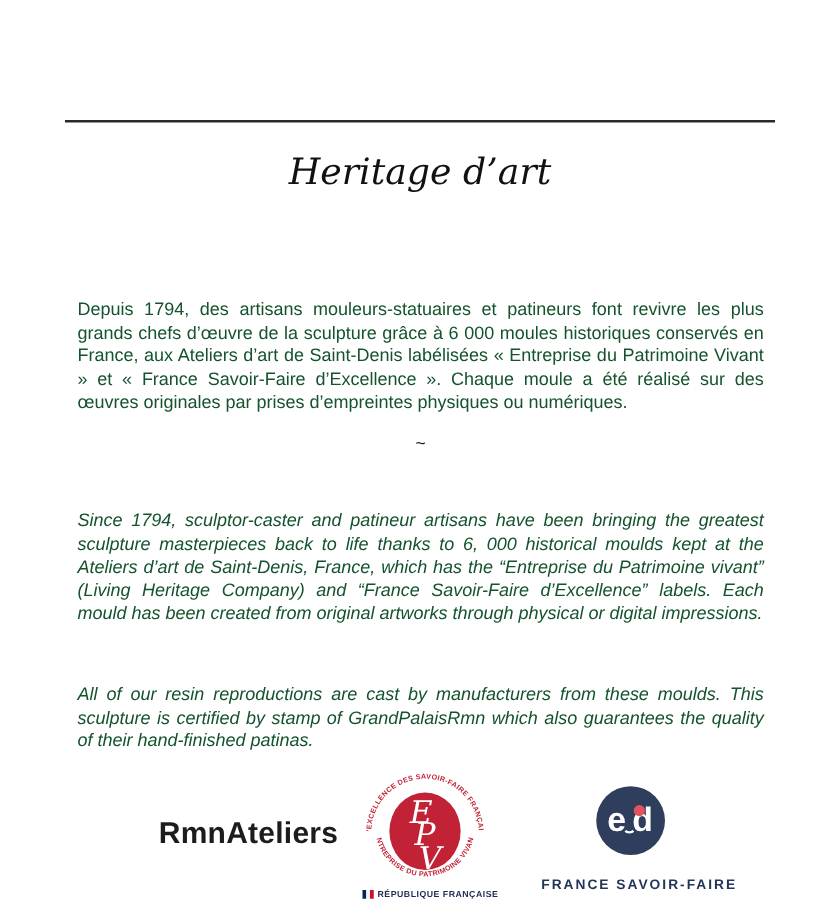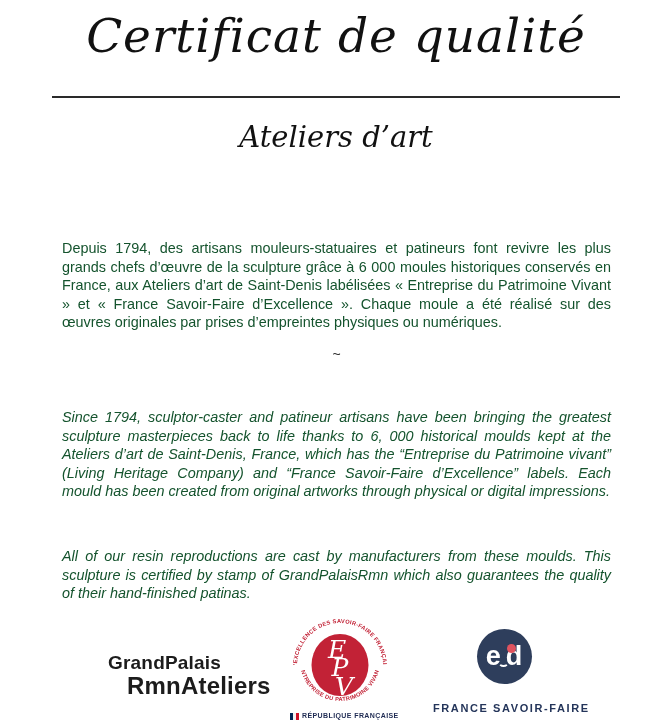--- a/index.html
+++ b/index.html
@@ -167,35 +167,33 @@
     font-size: 20px;
     vertical-align: -2px;
     letter-spacing: 0;
   }
 </style>
 </head>
 <body>
 
 <div class="page">
 
-  <h1 class="title">Certificat de qualité</h1>
 
   <div class="rule"></div>
 
-  <h2 class="subtitle subtitle1">Ateliers d’art</h2>
+  <h2 class="subtitle subtitle1">Heritage d’art</h2>
 
   <div class="body-text">
     <p class="para-fr">Depuis 1794, des artisans mouleurs-statuaires et patineurs font revivre les plus grands chefs d’œuvre de la sculpture grâce à 6 000 moules historiques conservés en France, aux Ateliers d’art de Saint-Denis labélisées « Entreprise du Patrimoine Vivant » et « France Savoir-Faire d’Excellence ». Chaque moule a été réalisé sur des œuvres originales par prises d’empreintes physiques ou numériques.</p>
     <div class="tilde">~</div>
     <p class="para-en">Since 1794, sculptor-caster and patineur artisans have been bringing the greatest sculpture masterpieces back to life thanks to 6, 000 historical moulds kept at the Ateliers d’art de Saint-Denis, France, which has the “Entreprise du Patrimoine vivant” (Living Heritage Company) and “France Savoir-Faire d’Excellence” labels. Each mould has been created from original artworks through physical or digital impressions.</p>
     <p class="para-en">All of our resin reproductions are cast by manufacturers from these moulds. This sculpture is certified by stamp of GrandPalaisRmn which also guarantees the quality of their hand-finished patinas.</p>
   </div>
 
   <div class="logo-gp">
-    <span class="gp-line1">GrandPalais</span>
     <span class="gp-line2">RmnAteliers</span>
   </div>
 
   <div class="logo-epv">
     <svg width="100" height="98" viewBox="0 0 100 98">
       <defs>
         <path id="arcTop" d="M 7,53 A 43,43 0 0 1 93,53"></path>
         <path id="arcBottom" d="M 11,57 A 40,40 0 0 0 89,57"></path>
       </defs>
       <ellipse cx="50" cy="52" rx="28.5" ry="31" fill="#c22236"></ellipse>

